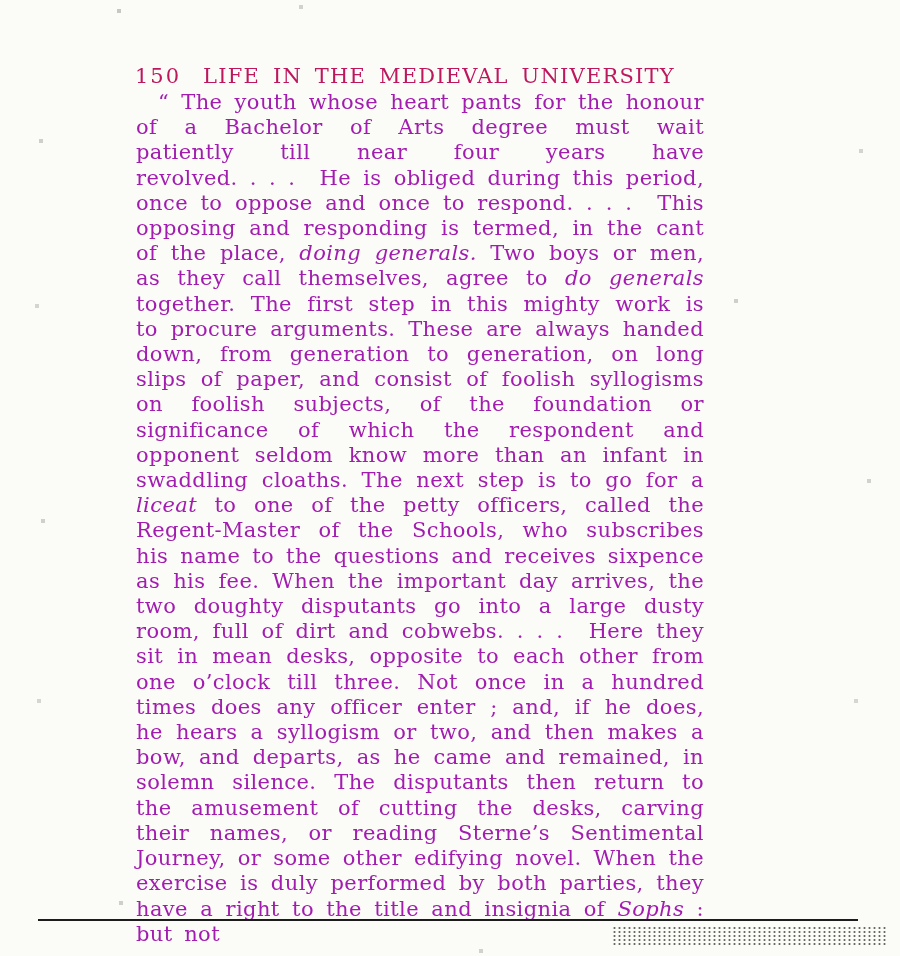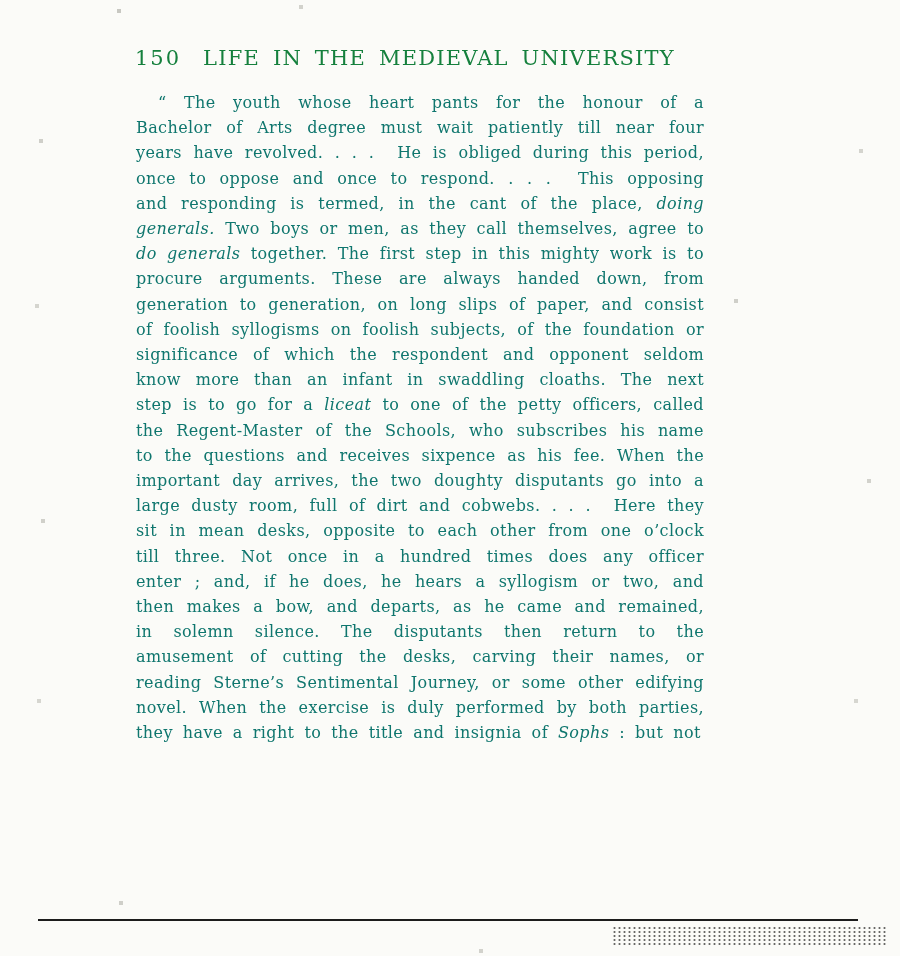--- a/index.html
+++ b/index.html
@@ -14,44 +14,44 @@
     background: #fbfbf8;
     font-family: "DejaVu Serif", "Liberation Serif", serif;
     color: #1e1e1e;
   }
   .page {
     position: absolute;
     inset: 0;
   }
   .header {
     position: absolute;
-    top: 46px;
+    top: 64px;
     left: 135px;
     font-size: 21px;
     letter-spacing: 1.2px;
     word-spacing: 5px;
     white-space: nowrap;
-    color: #15803d;
+    color: #be185d;
   }
   .page-num {
     margin-right: 22px;
     letter-spacing: 2px;
   }
   .body-text {
     position: absolute;
     top: 90px;
     left: 136px;
     width: 568px;
-    font-size: 16px;
+    font-size: 21px;
     line-height: 25.2px;
     letter-spacing: 0.4px;
     word-spacing: 4.5px;
     text-align: justify;
     text-indent: 22px;
-    color: #0f766e;
+    color: #a21caf;
     margin: 0;
   }
   .it {
     font-style: italic;
   }
   .scan-rule {
     position: absolute;
     left: 38px;
     top: 919px;
     width: 820px;

